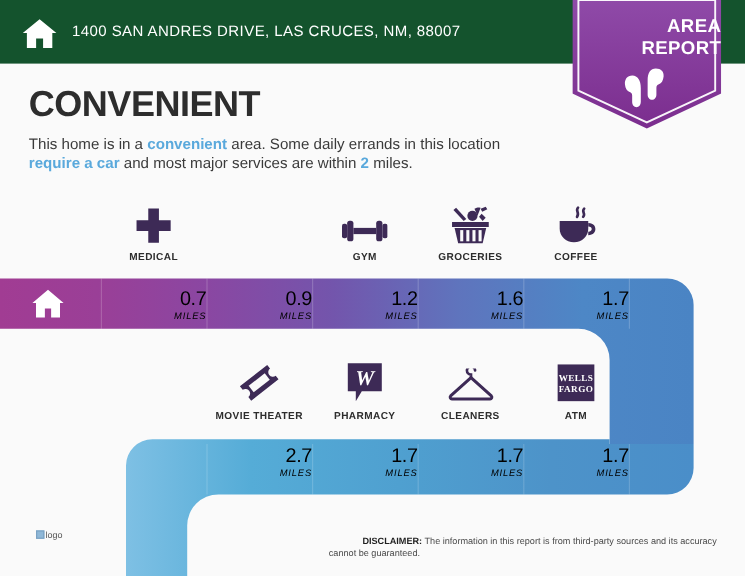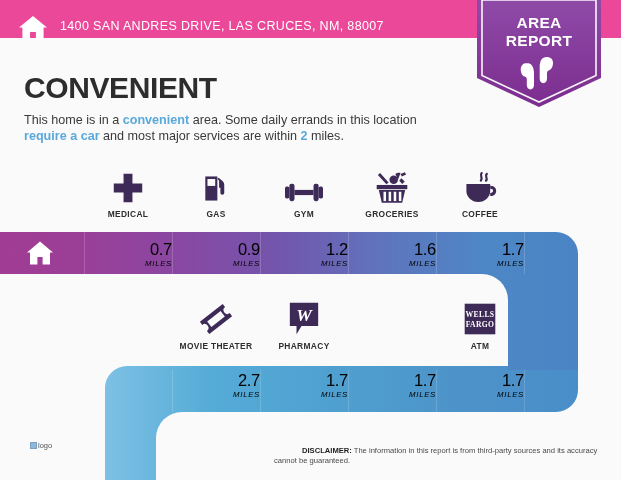--- a/index.html
+++ b/index.html
@@ -7,40 +7,40 @@
   html, body {
     width: 621px; height: 480px;
     font-family: "Liberation Sans", sans-serif;
     background: #fafafa;
     overflow: hidden;
   }
   #page { position: relative; width: 621px; height: 480px; background: #fafafa; }
 
   
   #header-bar {
-    position: absolute; left: 0; top: 0; width: 621px; height: 38px;
-    background: #ec4899;
+    position: absolute; left: 0; top: 0; width: 621px; height: 53px;
+    background: #14532d;
   }
   #header-home-icon {
     position: absolute; left: 18px; top: 14px; width: 30px; height: 28px;
   }
   #header-address {
     position: absolute; left: 60px; top: 19px;
     font-size: 12.5px; letter-spacing: 0.35px; color: #ffffff;
     white-space: nowrap;
   }
 
   
   #badge {
     position: absolute; left: 477px; top: 0; width: 124px; height: 108px;
   }
   #badge svg { display:block; width: 124px; height: 108px; }
   #badge-text {
     position: absolute; left: 0; top: 14px; width: 124px;
-    text-align: center; color: #fff; font-size: 15.5px; font-weight: bold;
+    text-align: right; color: #fff; font-size: 15.5px; font-weight: bold;
     line-height: 18px; letter-spacing: 0.3px;
   }
 
   
   #page-title {
     position: absolute; left: 24px; top: 71px;
     font-size: 30px; font-weight: bold; color: #2d2d2d;
     letter-spacing: -0.4px;
   }
   #page-subtitle {
@@ -200,31 +200,20 @@
 
     <div class="icon-cell" style="left:0px">
       <div class="icon-glyph">
         <svg viewBox="0 0 36 36" width="32" height="32">
             <path d="M13 2 h10 v11 h11 v10 h-11 v11 h-10 v-11 h-11 v-10 h11 z" fill="#3d2a56"></path>
           </svg>
       </div>
       <div class="icon-label">MEDICAL</div>
     </div>
 
-    <div class="icon-cell" style="left:88px">
-      <div class="icon-glyph">
-        <svg viewBox="0 0 36 36" width="31" height="31">
-          <path d="M5 4 h14 v28 h-14 z" fill="#3d2a56"></path>
-          <rect x="7.5" y="7" width="9" height="8" fill="#fafafa"></rect>
-          <path d="M21 8 c4 0 6 2.5 6 6 v9 c0 1.4 -1 2.3 -2.3 2.3 c-1.3 0 -2.2 -0.9 -2.2 -2.3 v-6 h-1.5 z" fill="#3d2a56"></path>
-          <path d="M20.5 5.5 l4.5 4 l-1.6 1.6 l-4.4 -4.1 z" fill="#3d2a56"></path>
-        </svg>
-      </div>
-      <div class="icon-label">GAS</div>
-    </div>
 
     <div class="icon-cell" style="left:264px">
       <div class="icon-glyph">
         <svg viewBox="0 0 40 38" width="34" height="33">
           <path d="M6 2 l10 11 l-2.6 2.2 l-10 -11 z" fill="#3d2a56"></path>
           <circle cx="22" cy="10" r="5" fill="#3d2a56"></circle>
           <path d="M24 3 c3 -2 6 -1 6 -1 l-3 8 z" fill="#3d2a56"></path>
           <path d="M30 3 l5 -2 l1.6 2.6 l-5 2.4 z" fill="#3d2a56"></path>
           <path d="M31 8 l4 4 l-3 3 l-3.5 -4 z" fill="#3d2a56"></path>
           <path d="M2 16 h36 v5 h-36 z" fill="#3d2a56"></path>
@@ -305,20 +294,29 @@
     <div class="icon-cell" style="left:88px">
       <div class="icon-glyph">
         <svg viewBox="0 0 38 42" width="32" height="35">
           <path d="M2 2 h34 v28 H16 l-6 10 V30 H2 Z" fill="#3d2a56"></path>
           <text x="19" y="24" font-family="Liberation Serif, serif" font-size="21" font-style="italic" font-weight="bold" fill="#ffffff" text-anchor="middle">W</text>
         </svg>
       </div>
       <div class="icon-label">PHARMACY</div>
     </div>
 
+    <div class="icon-cell" style="left:176px">
+      <div class="icon-glyph">
+        <svg viewBox="0 0 46 34" width="39" height="29">
+          <path d="M23 9 V6 a4 4 0 1 1 4 -4" stroke="#3d2a56" stroke-width="2.6" fill="none" stroke-linecap="round"></path>
+          <path d="M23 9 L3 27 a1.8 1.8 0 0 0 1.3 3 h37.4 a1.8 1.8 0 0 0 1.3 -3 Z" stroke="#3d2a56" stroke-width="3" fill="none" stroke-linejoin="round"></path>
+        </svg>
+      </div>
+      <div class="icon-label">CLEANERS</div>
+    </div>
 
     <div class="icon-cell" style="left:264px">
       <div class="icon-glyph">
         <svg viewBox="0 0 40 40" width="34" height="34">
           <rect x="2" y="2" width="36" height="36" fill="#3d2a56"></rect>
           <text x="20" y="18" font-family="Liberation Serif, serif" font-size="9" font-weight="bold" fill="#ffffff" text-anchor="middle" letter-spacing="0.4">WELLS</text>
           <text x="20" y="29" font-family="Liberation Serif, serif" font-size="9" font-weight="bold" fill="#ffffff" text-anchor="middle" letter-spacing="0.4">FARGO</text>
         </svg>
       </div>
       <div class="icon-label">ATM</div>

